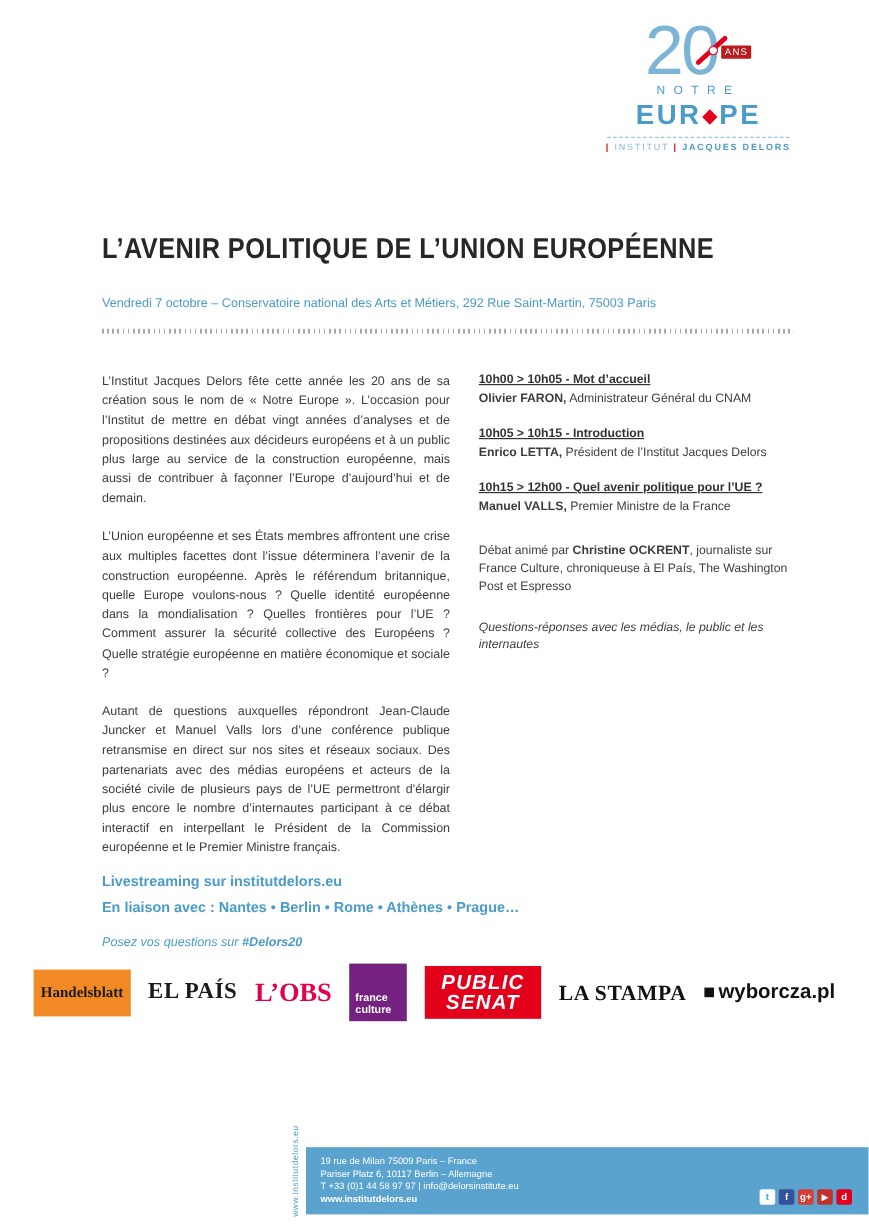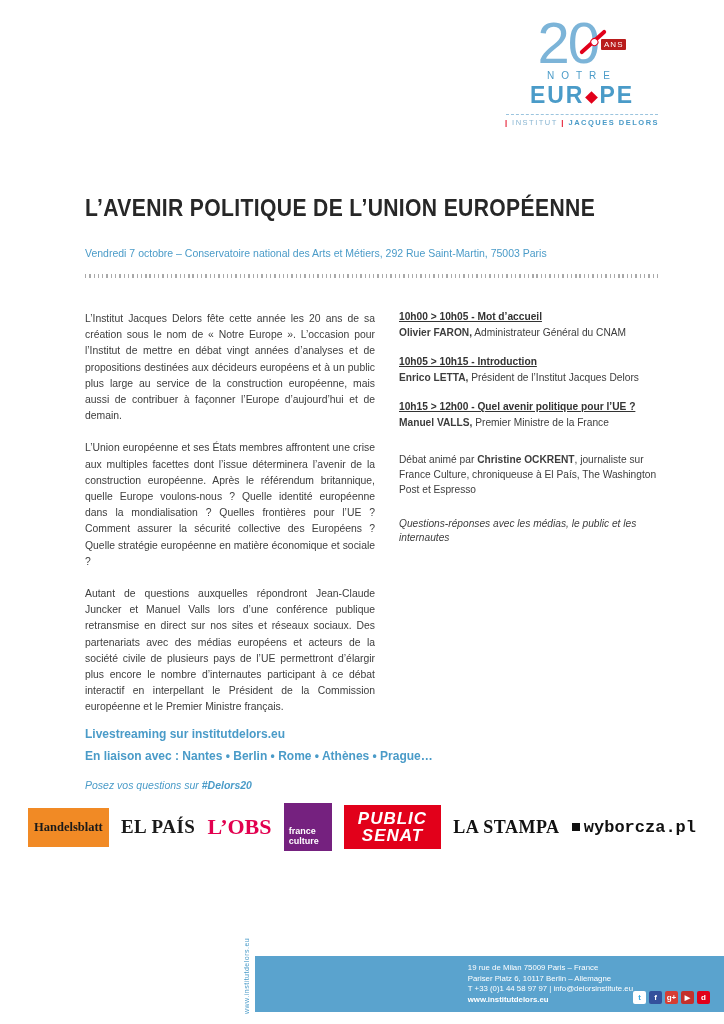--- a/index.html
+++ b/index.html
@@ -69,27 +69,27 @@
   .ls3 .hash { font-weight:bold; }
 
   
   .partners { position:absolute; top:798px; left:28px; width:668px; height:58px; display:flex; align-items:center; justify-content:space-between; }
   .p-handelsblatt { background:#f18a25; color:#1a1a1a; font-family:"Liberation Serif", serif; font-weight:bold; font-size:12.5px; padding:12px 6px; }
   .p-elpais { font-family:"Liberation Serif", serif; font-weight:bold; font-size:19px; color:#1a1a1a; letter-spacing:0.5px; }
   .p-lobs { font-family:"Liberation Serif", serif; font-weight:bold; font-size:22px; color:#e2004f; }
   .p-fc { width:48px; height:48px; background:#75217f; color:#fff; font-size:9px; line-height:9.5px; display:flex; flex-direction:column; justify-content:flex-end; padding:5px; font-weight:bold; text-align:left; }
   .p-ps { background:#e2001a; color:#fff; text-align:center; font-weight:bold; font-style:italic; font-size:17px; line-height:17px; padding:5px 14px; letter-spacing:1px; }
   .p-stampa { font-family:"Liberation Serif", serif; font-weight:bold; font-size:18px; color:#111; letter-spacing:0.5px; }
-  .p-wyborcza { font-family:Liberation Mono, monospace; font-weight:bold; font-size:17px; color:#111; display:flex; align-items:center; }
+  .p-wyborcza { font-family:Liberation Sans, sans-serif; font-weight:bold; font-size:17px; color:#111; display:flex; align-items:center; }
   .wyb-mark { display:inline-block; width:8px; height:8px; background:#111; margin-right:4px; }
 
   
   .footer {
     position:absolute; top:956px; left:255px; right:0; height:56px;
-    background:#5aa3ce; color:#fff; display:flex; justify-content:flex-end;
+    background:#5aa3ce; color:#fff; display:flex; justify-content:space-between;
     padding:7px 14px 5px 12px;
   }
   .addr { font-size:7.8px; line-height:10.5px; }
   .addr .site { font-weight:bold; }
   .socials { display:flex; gap:3px; align-items:flex-end; padding-bottom:3px; }
   .icon { width:13px; height:13px; border-radius:2px; display:flex; align-items:center; justify-content:center; font-size:8px; font-weight:bold; color:#fff; cursor:pointer; }
   .icon-twitter { background:#ffffff; color:#3aa9e0; }
   .icon-facebook { background:#34519c; }
   .icon-google-plus { background:#d73d32; }
   .icon-youtube { background:#c4302b; font-size:7px; }

